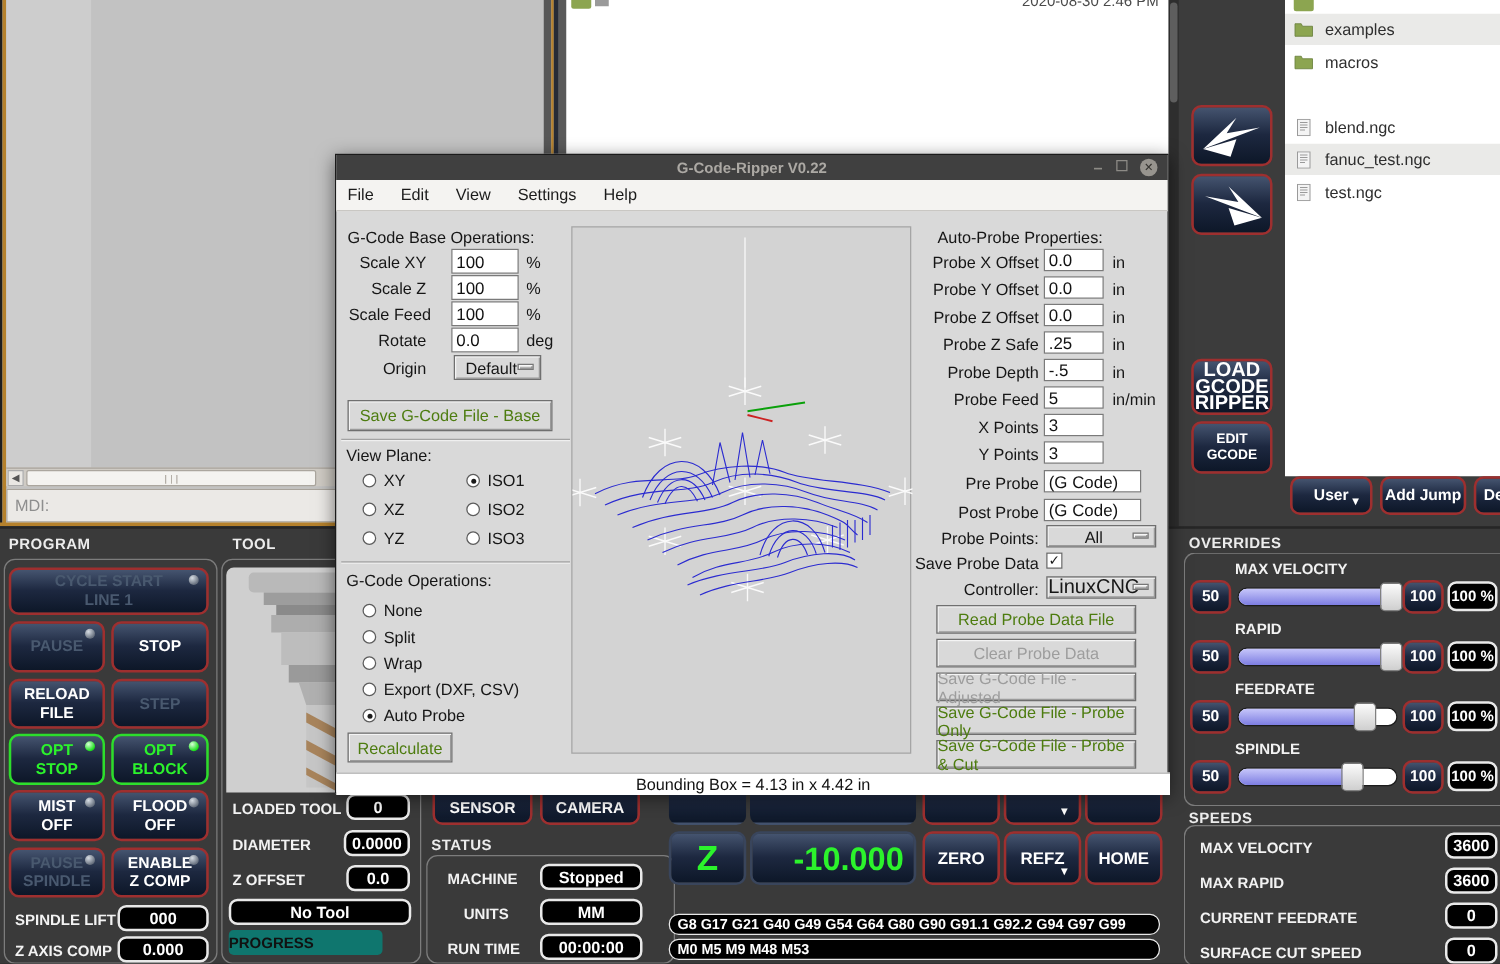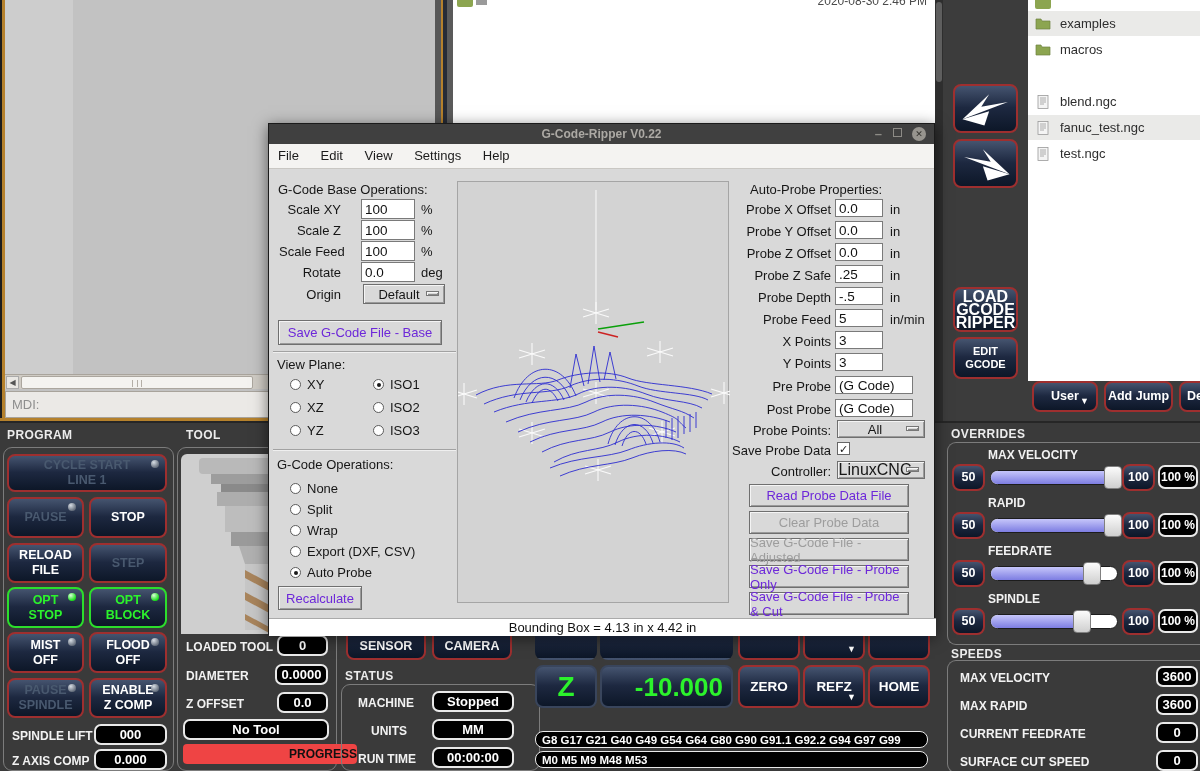--- a/index.html
+++ b/index.html
@@ -32,21 +32,21 @@
        border:1px solid #1b1b1b;box-shadow:0 3px 14px rgba(0,0,0,.55);font-size:13px;color:#161616}
   .dlg-title{position:absolute;left:0;top:0;width:100%;height:20px;background:#404040;color:#aca9a4;
              font-weight:bold;font-size:12px;text-align:center;line-height:20px}
   .menubar{position:absolute;left:0;top:20px;width:100%;height:25px;background:#f4f3f1;border-bottom:1px solid #c9c7c3}
   .menubar span{display:inline-block;padding:4px 9px;font-size:13px;color:#1b1b1b;cursor:pointer}
   .d-entry{position:absolute;background:#fff;border:1px solid #7a7a7a;font-size:13.5px;color:#111;
            padding:0 3px;display:flex;align-items:center}
   .d-lbl{position:absolute;font-size:13px;color:#161616;white-space:nowrap}
   .d-btn{position:absolute;background:#d9d9d9;border:1px solid #6f6f6f;
          box-shadow:inset 1px 1px 0 #f4f4f4,inset -1px -1px 0 #9a9a9a;
-         font-size:13px;color:#6d28d9;display:flex;align-items:center;justify-content:center;cursor:pointer;
+         font-size:13px;color:#4d7c0f;display:flex;align-items:center;justify-content:center;cursor:pointer;
          font-family:"Liberation Sans","DejaVu Sans",sans-serif}
   .d-btn.dis{color:#9d9d9d}
   .drop{position:absolute;background:#d9d9d9;border:1px solid #6f6f6f;
         box-shadow:inset 1px 1px 0 #f4f4f4,inset -1px -1px 0 #9a9a9a;display:flex;align-items:center;justify-content:center;
         font-size:13px;cursor:pointer}
   .drop .bar{position:absolute;right:5px;top:50%;margin-top:-3px;width:13px;height:5px;background:#d9d9d9;
         box-shadow:inset 1px 1px 0 #f7f7f7,inset -1px -1px 0 #8b8b8b;border:1px solid #777}
   .radio{position:absolute;display:flex;align-items:center;cursor:pointer}
   .radio .c{width:11px;height:11px;border-radius:50%;background:#fff;border:1px solid #5c5c5c;margin-right:6px;position:relative}
   .radio.on .c:after{content:"";position:absolute;left:2.5px;top:2.5px;width:4px;height:4px;border-radius:50%;background:#1a1a1a}
@@ -256,21 +256,21 @@
     <div class="bb" style="left:275px;top:241px;width:53px;height:21px">
         <span>0.0000</span>
       </div>
     <div class="wl" style="left:186px;top:274px">Z OFFSET</div>
     <div class="bb" style="left:277px;top:269px;width:51px;height:21px">
         <span>0.0</span>
       </div>
     <div class="bb" style="left:183px;top:296px;width:146px;height:21px">
         <span>No Tool</span>
       </div>
-    <div class="abs" style="left:183px;top:321px;width:174px;height:20px;background:#ef4444;border-radius:4px;display:flex;align-items:center;justify-content:flex-end;font-weight:bold;font-size:12px;color:#111">
+    <div class="abs" style="left:183px;top:321px;width:123px;height:20px;background:#0f766e;border-radius:4px;display:flex;align-items:center;justify-content:flex-start;font-weight:bold;font-size:12px;color:#111">
       <span>PROGRESS</span>
     </div>
 
     <div class="b" style="left:346px;top:191px;width:80px;height:46px;justify-content:flex-end;padding-bottom:4px">
       <span>SENSOR</span>
     </div>
     <div class="b" style="left:432px;top:191px;width:80px;height:46px;justify-content:flex-end;padding-bottom:4px">
       <span>CAMERA</span>
     </div>
     <div class="pt" style="left:345px;top:246px">STATUS</div>
@@ -437,21 +437,21 @@
     <div class="d-entry" style="left:92px;top:117px;width:54px;height:20px">
         <span>100</span>
       </div>
     <div class="d-lbl" style="left:152px;top:120px">%</div>
     <div class="d-lbl" style="left:10px;top:141px;width:62px;text-align:right">Rotate</div>
     <div class="d-entry" style="left:92px;top:138px;width:54px;height:20px">
         <span>0.0</span>
       </div>
     <div class="d-lbl" style="left:152px;top:141px">deg</div>
     <div class="d-lbl" style="left:10px;top:163px;width:62px;text-align:right">Origin</div>
-    <div class="drop" style="left:94px;top:160px;width:82px;height:20px">
+    <div class="drop" style="left:94px;top:160px;width:70px;height:20px">
       <span style="margin-right:10px">Default</span>
         <span class="bar"></span>
     </div>
     <div class="d-btn" style="left:9px;top:196px;width:164px;height:25px">
         <span>Save G-Code File - Base</span>
       </div>
 
     <div class="sep" style="left:4px;top:227px;width:183px"></div>
     <div class="sect" style="left:8px;top:233px">View Plane:</div>
     <div class="radio" style="left:21px;top:253px">

